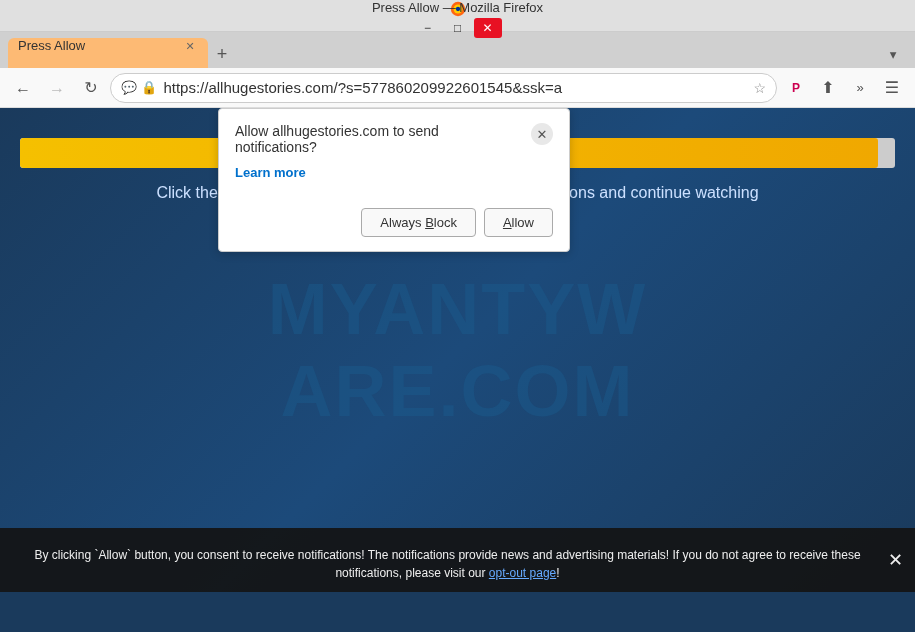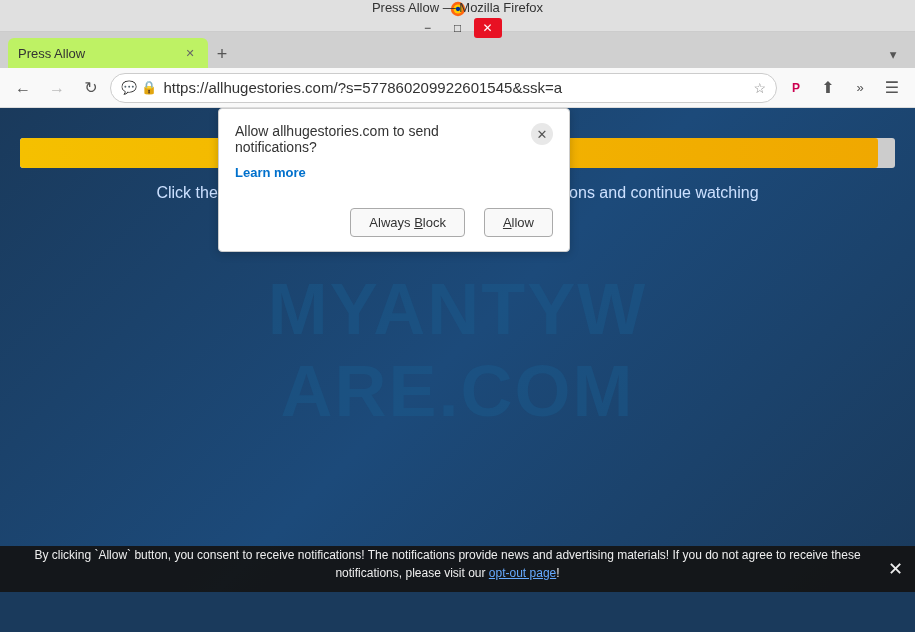--- a/index.html
+++ b/index.html
@@ -56,27 +56,26 @@
 
     
     .tab-bar {
       background: #d0d0d0;
       height: 36px;
       display: flex;
       align-items: flex-end;
       padding: 0 8px;
     }
     .tab {
-      background: #bef264;
+      background: #fdba74;
       height: 30px;
       min-width: 200px;
       max-width: 240px;
       border-radius: 6px 6px 0 0;
       display: flex;
-      align-items: center;
       padding: 0 10px;
       gap: 6px;
       font-size: 13px;
       color: #333;
     }
     .tab-close {
       margin-left: auto;
       width: 16px;
       height: 16px;
       border-radius: 50%;
@@ -291,21 +290,21 @@
       color: #0070cc;
       font-size: 13px;
       text-decoration: none;
       display: block;
       margin-bottom: 28px;
       cursor: pointer;
       font-weight: bold;
     }
     .popup-buttons {
       display: flex;
-      gap: 19px;
+      gap: 8px;
       justify-content: flex-end;
     }
     .popup-btn {
       padding: 6px 18px;
       border: 1px solid #aaa;
       border-radius: 4px;
       background: #f9f9f9;
       font-size: 13px;
       cursor: pointer;
       color: #333;
@@ -317,21 +316,21 @@
 
     
     .consent-bar {
       position: absolute;
       bottom: 0;
       left: 0;
       right: 0;
       background: rgba(20, 20, 20, 0.92);
       color: #eee;
       font-size: 12px;
-      padding: 0 40px 10px 20px;
+      padding: 18px 40px 10px 20px;
       text-align: center;
       line-height: 1.5;
     }
     .consent-bar a {
       color: #6af;
       text-decoration: underline;
       cursor: pointer;
     }
     .consent-close {
       position: absolute;

